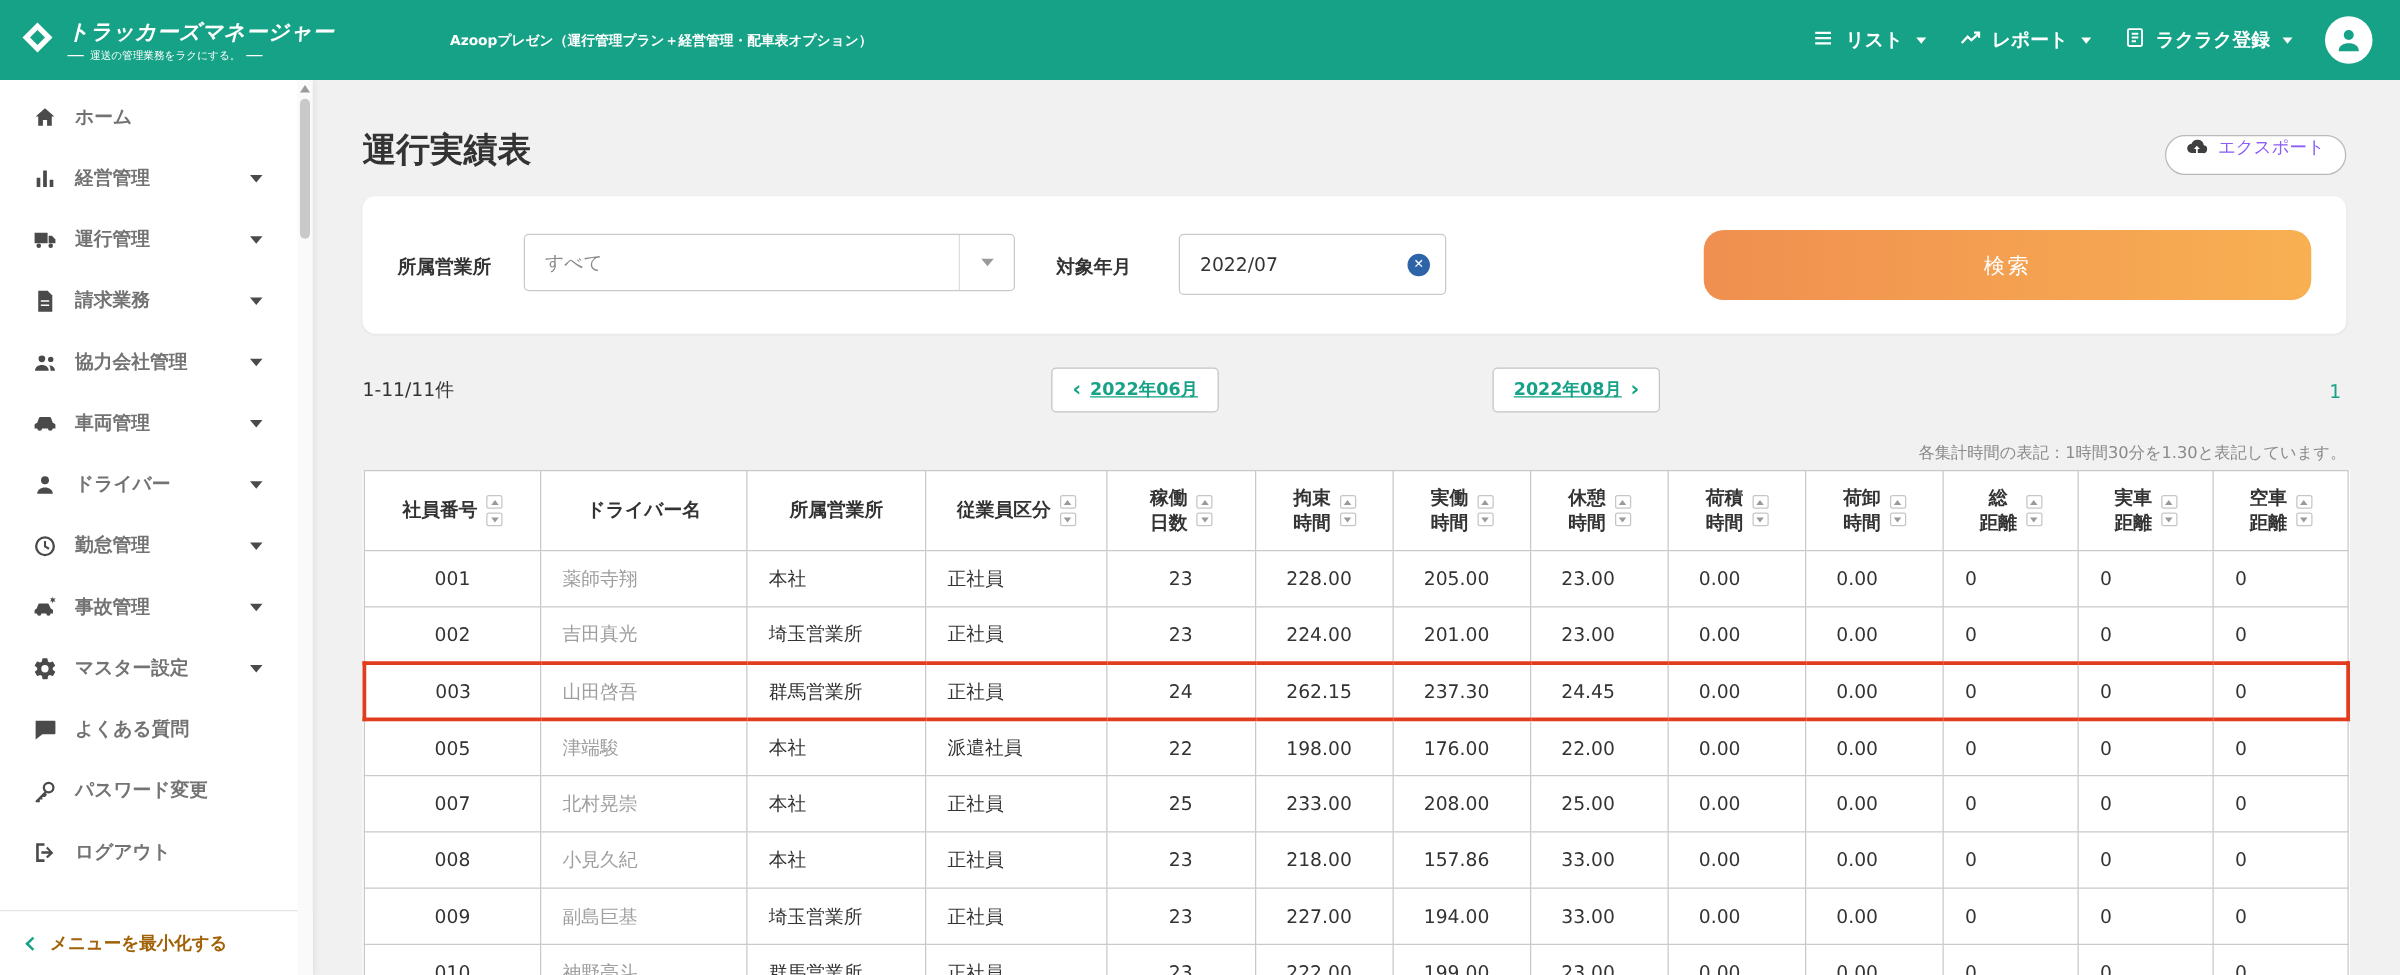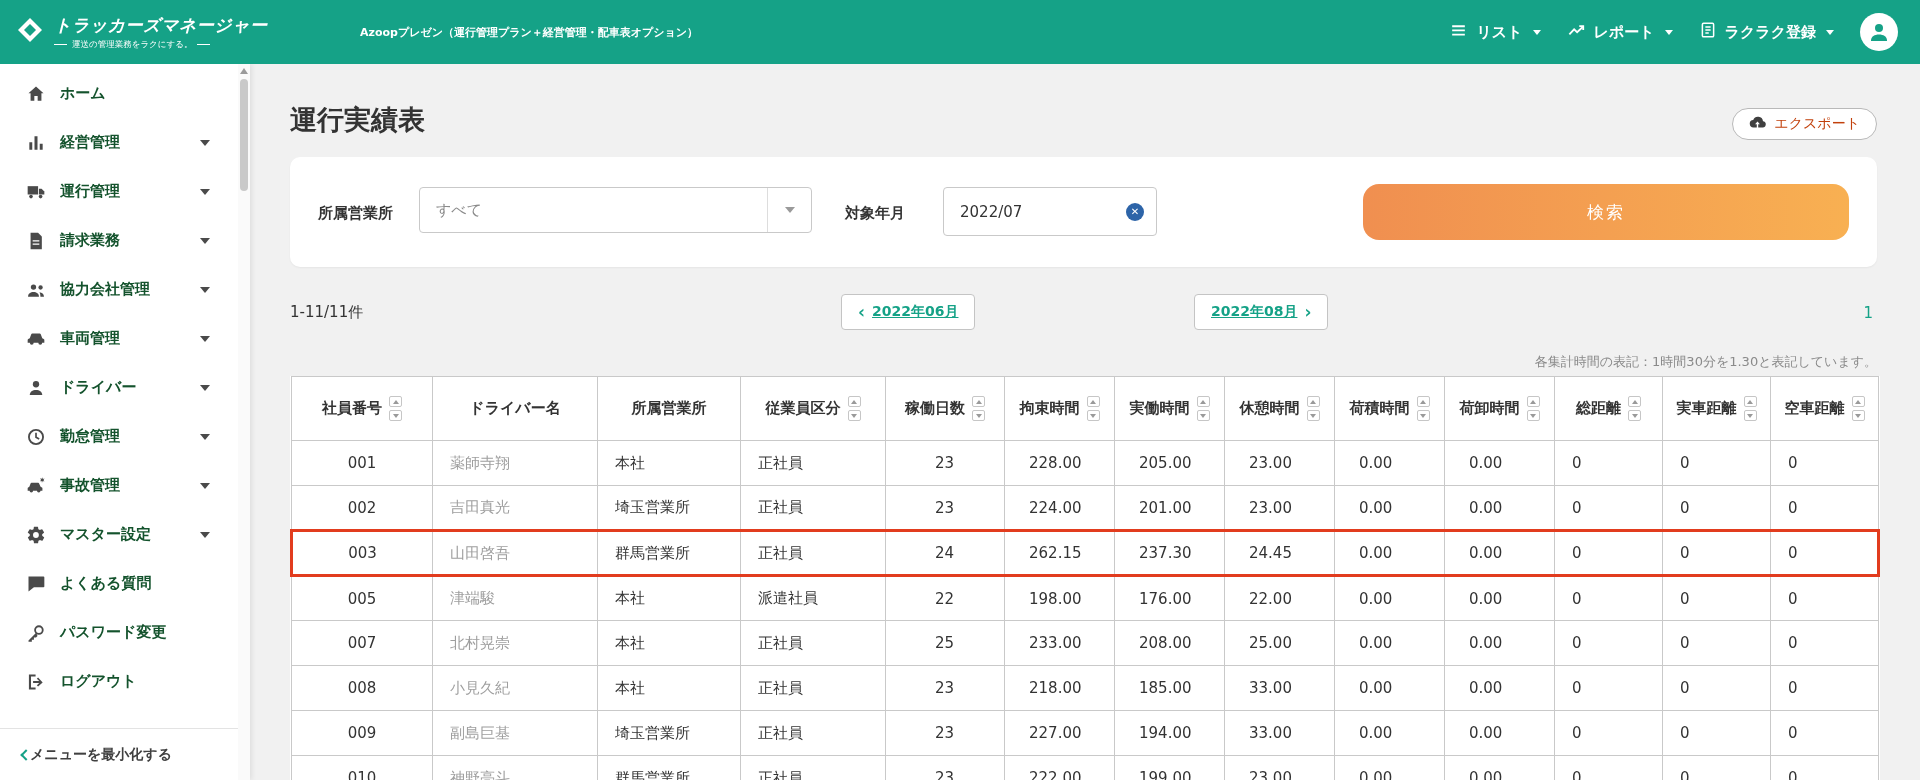--- a/index.html
+++ b/index.html
@@ -16,33 +16,33 @@
   .header-right { margin-left:auto; display:flex; align-items:center; gap:26px; padding-right:22px; }
   button { font-family:inherit; border:none; background:none; padding:0; cursor:pointer; }
   .input-request { background:#ef9449; color:#fff; font-size:15px; font-weight:bold; border-radius:4px; padding:10px 18px; }
   .hmenu { display:flex; align-items:center; gap:8px; font-size:15px; font-weight:bold; cursor:pointer; white-space:nowrap; }
   .hcaret { width:0; height:0; border-left:4.5px solid transparent; border-right:4.5px solid transparent; border-top:5.5px solid #fff; margin-left:2px; }
   .avatar { width:38px; height:38px; border-radius:50%; background:#fff; display:flex; align-items:center; justify-content:center; cursor:pointer; }
 
   
   .sidebar { position:absolute; top:64px; left:0; width:250px; bottom:0; background:#fff; box-shadow:2px 0 5px rgba(0,0,0,.08); z-index:10; }
   .side-items { padding-top:5px; }
-  .side-item { height:49px; display:flex; align-items:center; gap:14px; padding:0 40px 0 26px; font-size:15px; font-weight:bold; color:#14532d; cursor:pointer; }
+  .side-item { height:49px; display:flex; align-items:center; gap:14px; padding:0 40px 0 26px; font-size:15px; font-weight:bold; color:#737373; cursor:pointer; }
   .side-item svg { flex:none; }
   .scaret { margin-left:auto; width:0; height:0; border-left:5px solid transparent; border-right:5px solid transparent; border-top:6px solid #4a4a4a; }
-  .minimize-bar { position:absolute; left:0; right:0; bottom:0; height:52px; border-top:1px solid #e3e3e3; display:flex; align-items:center; padding-left:22px; color:#404040; font-size:14px; font-weight:bold; cursor:pointer; background:#fff; }
+  .minimize-bar { position:absolute; left:0; right:0; bottom:0; height:52px; border-top:1px solid #e3e3e3; display:flex; align-items:center; gap:10px; padding-left:22px; color:#a16207; font-size:14px; font-weight:bold; cursor:pointer; background:#fff; }
   .mchev { width:8px; height:8px; border-left:2px solid #15a287; border-bottom:2px solid #15a287; transform:rotate(45deg); }
   .sb-track { position:absolute; top:0; right:0; width:12px; bottom:0; background:#fafafa; }
   .sb-arrow { position:absolute; top:4px; right:2px; width:0; height:0; border-left:4px solid transparent; border-right:4px solid transparent; border-bottom:6px solid #9a9a9a; }
   .sb-thumb { position:absolute; top:15px; right:2px; width:8px; height:112px; background:#c9c9c9; border-radius:4px; cursor:pointer; }
 
   
   .main { position:absolute; left:250px; top:64px; right:0; bottom:0; background:#f1f1f1; overflow:hidden; }
   .page-title { position:absolute; left:40px; top:38px; font-size:27px; font-weight:bold; color:#333; }
-  .export-btn { position:absolute; right:43px; top:44px; height:32px; background:#fff; border:1px solid #b9b9b9; border-radius:16px; display:flex; align-items:center; gap:8px; padding:0 16px; font-size:14px; color:#c2410c; }
+  .export-btn { position:absolute; right:43px; top:44px; height:32px; background:#fff; border:1px solid #b9b9b9; border-radius:16px; display:flex; gap:8px; padding:0 16px; font-size:14px; color:#8b5cf6; }
 
   .filter-card { position:absolute; left:40px; top:93px; width:1587px; height:110px; background:#fff; border-radius:10px; box-shadow:0 1px 2px rgba(0,0,0,.05); }
   .f-label { position:absolute; top:47px; font-size:15px; font-weight:bold; color:#333; }
   .f-label.office { left:28px; }
   .f-label.month { left:555px; }
   .office-select { position:absolute; left:129px; top:30px; width:393px; height:46px; border:1px solid #c9c9c9; border-radius:4px; background:#fff; display:flex; align-items:center; padding-left:16px; font-size:15px; color:#8a8a8a; cursor:pointer; }
   .sel-caret-box { margin-left:auto; width:44px; height:100%; border-left:1px solid #ddd; display:flex; align-items:center; justify-content:center; }
   .sel-caret { width:0; height:0; border-left:5px solid transparent; border-right:5px solid transparent; border-top:6px solid #9a9a9a; }
   .month-input { position:absolute; left:653px; top:30px; width:214px; height:49px; border:1px solid #c9c9c9; border-radius:4px; background:#fff; display:flex; align-items:center; padding:0 12px 0 16px; font-size:15px; color:#333; cursor:text; }
   .clear-icon { margin-left:auto; width:18px; height:18px; border-radius:50%; background:#2d64a8; color:#fff; font-size:10px; display:flex; align-items:center; justify-content:center; cursor:pointer; }
@@ -57,21 +57,21 @@
   .cur-month { position:absolute; left:723px; top:230px; width:220px; text-align:center; font-size:26px; font-weight:bold; color:#333; }
   .page-num { position:absolute; right:47px; top:240px; font-size:15px; color:#15a287; cursor:pointer; }
   .note { position:absolute; right:43px; top:289px; font-size:13px; color:#8a8a8a; }
 
   .table-wrap { position:absolute; left:40px; top:312px; width:1587px; }
   table { border-collapse:collapse; table-layout:fixed; width:1587px; background:#fff; }
   th, td { border:1px solid #c9c9c9; }
   th { height:64px; font-size:15px; font-weight:bold; color:#333; background:#fff; padding:0; }
   td { height:45px; font-size:15px; color:#333; padding:0; }
   .thc { display:flex; align-items:center; justify-content:center; gap:7px; }
-  .hl2 { display:flex; flex-direction:row; align-items:center; line-height:1.3; }
+  .hl2 { display:flex; flex-direction:column; align-items:center; line-height:1.3; }
   .sort { display:flex; flex-direction:column; gap:3px; }
   .sort span { width:13px; height:11px; border:1px solid #c6c6c6; border-radius:2px; background:#fff; display:flex; align-items:center; justify-content:center; }
   .sort .up::after { content:""; width:0; height:0; border-left:3.5px solid transparent; border-right:3.5px solid transparent; border-bottom:4px solid #9a9a9a; }
   .sort .down::after { content:""; width:0; height:0; border-left:3.5px solid transparent; border-right:3.5px solid transparent; border-top:4px solid #9a9a9a; }
   td.c0 { text-align:center; }
   td.c1 { padding-left:17px; color:#9e9e9e; }
   td.c2, td.c3 { padding-left:17px; }
   td.c4 { padding-left:49px; }
   td.c5, td.c6, td.c7, td.c8, td.c9 { padding-left:24px; }
   td.c10, td.c11, td.c12 { padding-left:17px; }
@@ -525,21 +525,21 @@
               <td class="c11">0</td>
               <td class="c12">0</td>
             </tr>
             <tr>
               <td class="c0">008</td>
               <td class="c1">小見久紀</td>
               <td class="c2">本社</td>
               <td class="c3">正社員</td>
               <td class="c4">23</td>
               <td class="c5">218.00</td>
-              <td class="c6">185.00</td>
+              <td class="c6">157.86</td>
               <td class="c7">33.00</td>
               <td class="c8">0.00</td>
               <td class="c9">0.00</td>
               <td class="c10">0</td>
               <td class="c11">0</td>
               <td class="c12">0</td>
             </tr>
             <tr>
               <td class="c0">009</td>
               <td class="c1">副島巨基</td>

